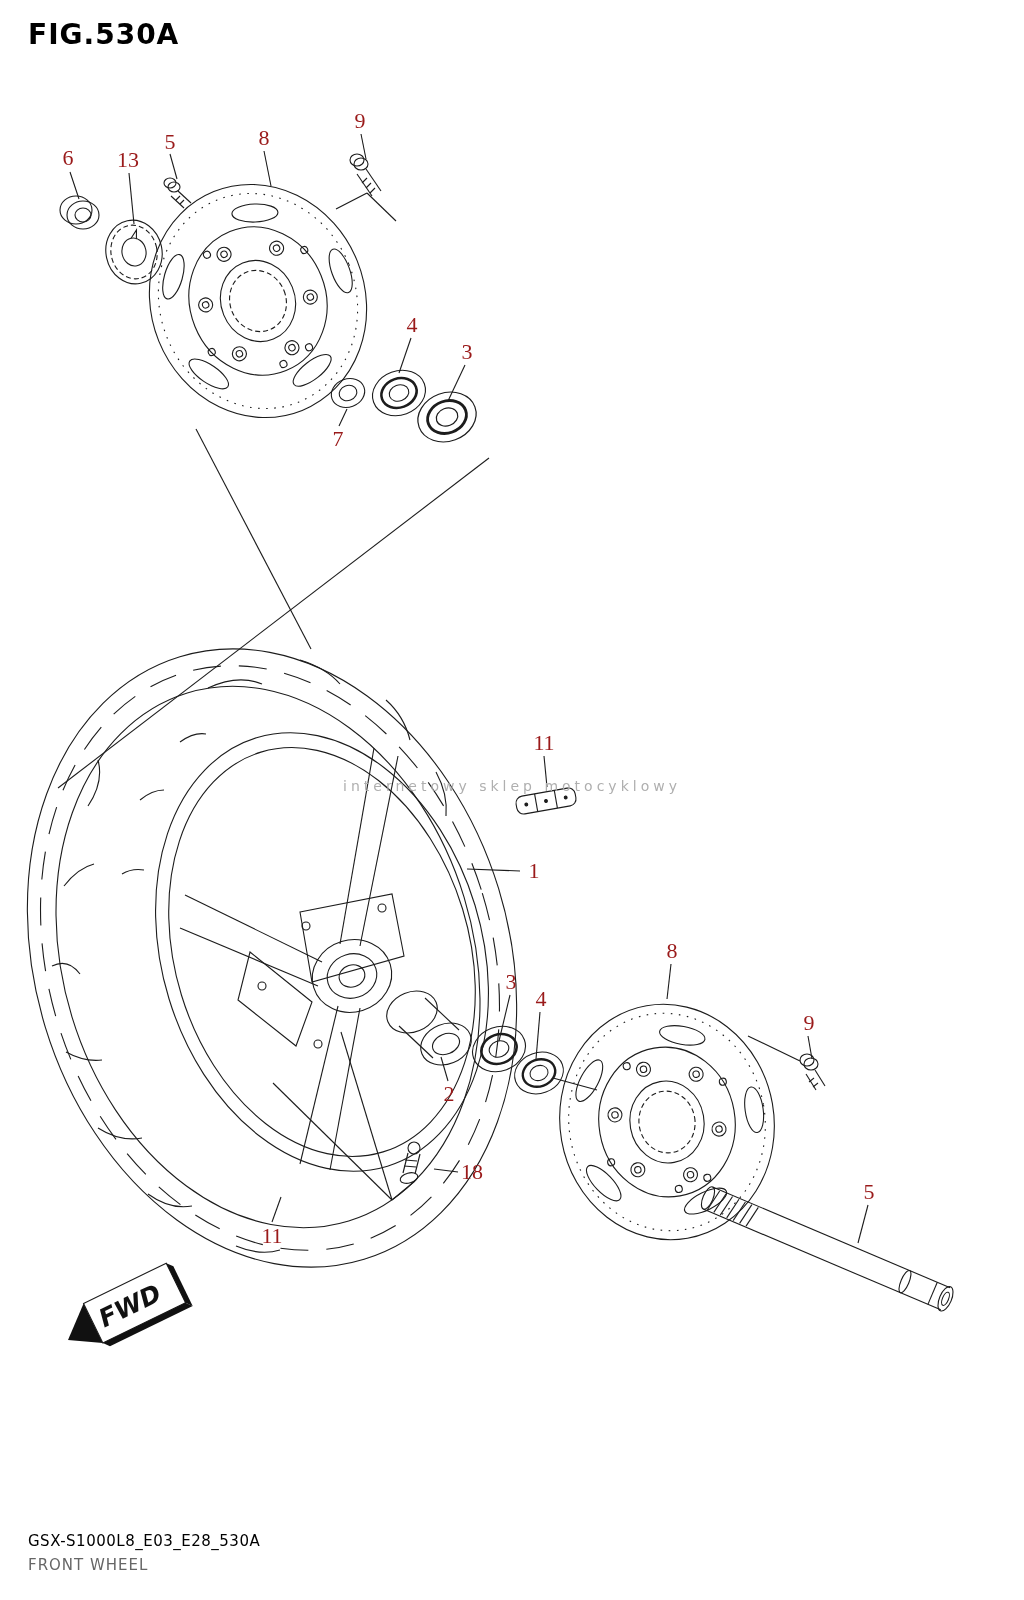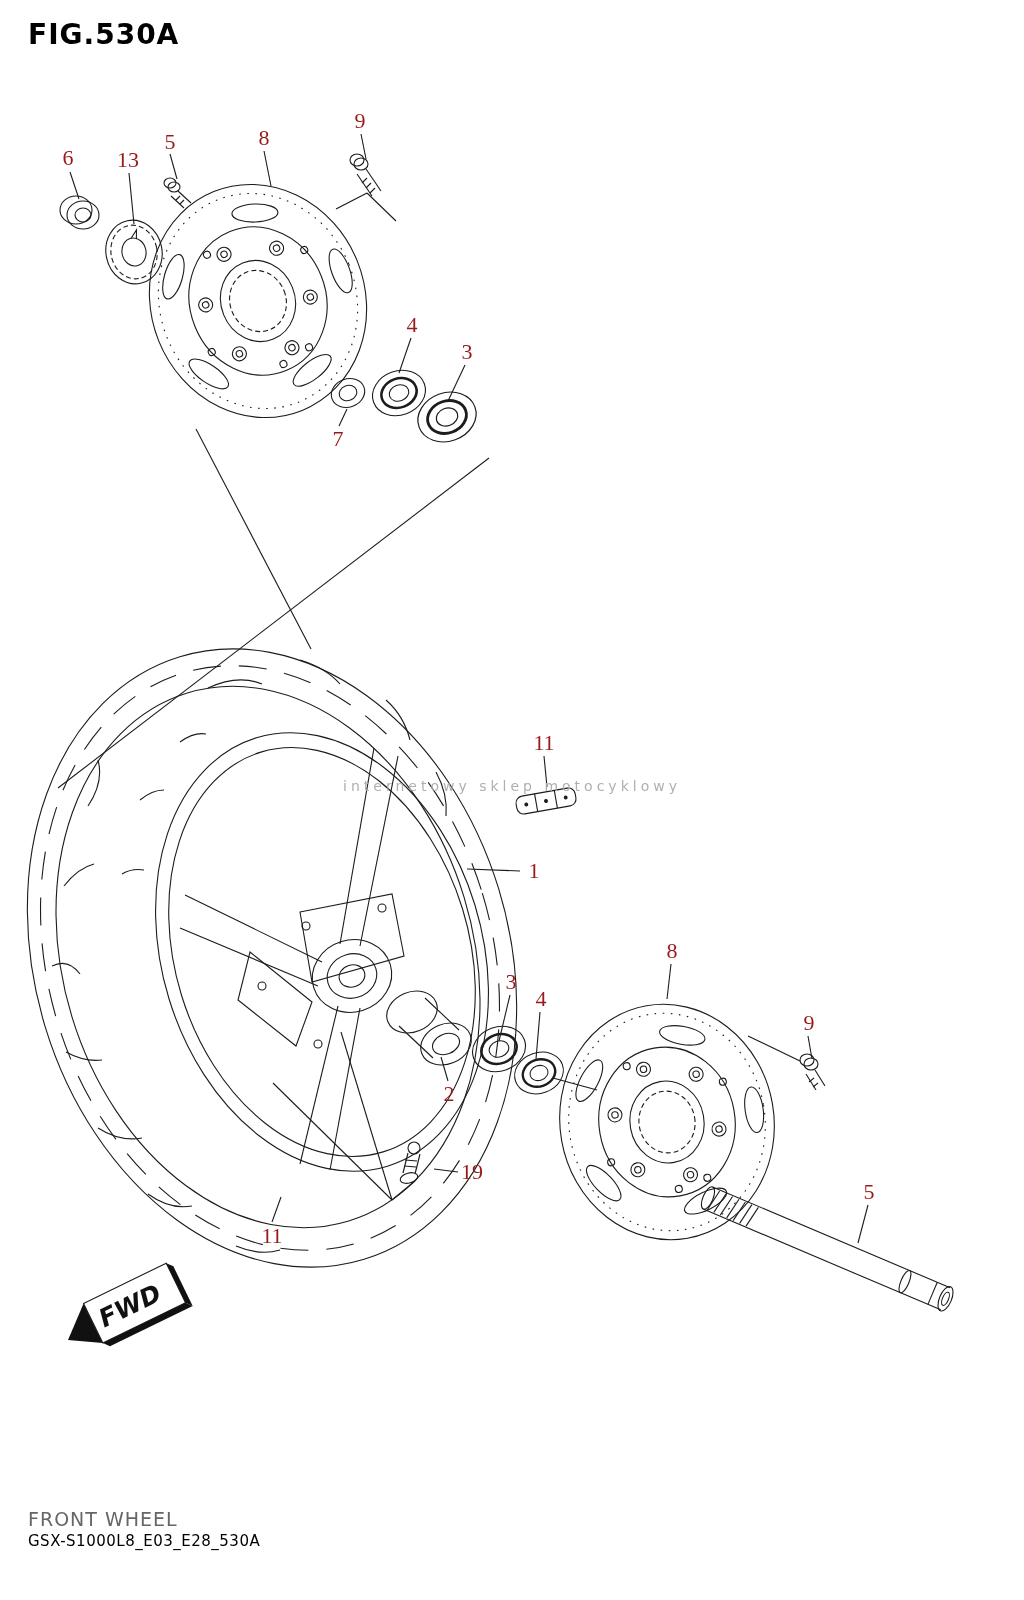--- a/index.html
+++ b/index.html
@@ -12,21 +12,21 @@
   .callout{position:absolute;transform:translate(-50%,-50%);
        font-family:"Liberation Serif",serif;font-size:22px;color:#9a1a1a;line-height:1;}
   .watermark{position:absolute;left:512px;top:788px;transform:translate(-50%,-50%);
        text-align:center;pointer-events:none;white-space:nowrap;}
   .wm-main{font-size:46px;font-weight:bold;letter-spacing:2px;opacity:.8;line-height:1;}
   .wm-gray{color:#b7b7b7;}
   .wm-red{color:#e06060;}
   .wm-sub{font-size:14px;letter-spacing:4px;color:#ababab;margin-top:-4px;opacity:.95;}
   .footer-code{position:absolute;left:28px;top:1532px;font-size:15px;color:#000000;
        letter-spacing:.5px;}
-  .footer-name{position:absolute;left:28px;top:1508px;font-size:19px;color:#666;
+  .footer-name{position:absolute;left:28px;top:1556px;font-size:15px;color:#666;
        letter-spacing:1px;}
 </style>
 </head>
 <body>
 
 <div class="stage">
 
   <svg class="art" width="1024" height="1600" viewBox="0 0 1024 1600" stroke="#1c1c1c" fill="none" stroke-width="1.1">
     <defs>
       <g id="disc">
@@ -248,21 +248,21 @@
   <div class="callout" style="left:412px;top:325px">4</div>
   <div class="callout" style="left:467px;top:352px">3</div>
   <div class="callout" style="left:338px;top:439px">7</div>
   <div class="callout" style="left:544px;top:743px">11</div>
   <div class="callout" style="left:534px;top:871px">1</div>
   <div class="callout" style="left:511px;top:982px">3</div>
   <div class="callout" style="left:541px;top:999px">4</div>
   <div class="callout" style="left:672px;top:951px">8</div>
   <div class="callout" style="left:809px;top:1023px">9</div>
   <div class="callout" style="left:449px;top:1094px">2</div>
-  <div class="callout" style="left:472px;top:1172px">19</div>
+  <div class="callout" style="left:472px;top:1172px">18</div>
   <div class="callout" style="left:869px;top:1192px">5</div>
   <div class="callout" style="left:272px;top:1236px">11</div>
 
   <div class="watermark">
     <div class="wm-sub">internetowy sklep motocyklowy</div>
   </div>
 
   <div class="footer-code">GSX-S1000L8_E03_E28_530A</div>
   <div class="footer-name">FRONT WHEEL</div>
 </div>

